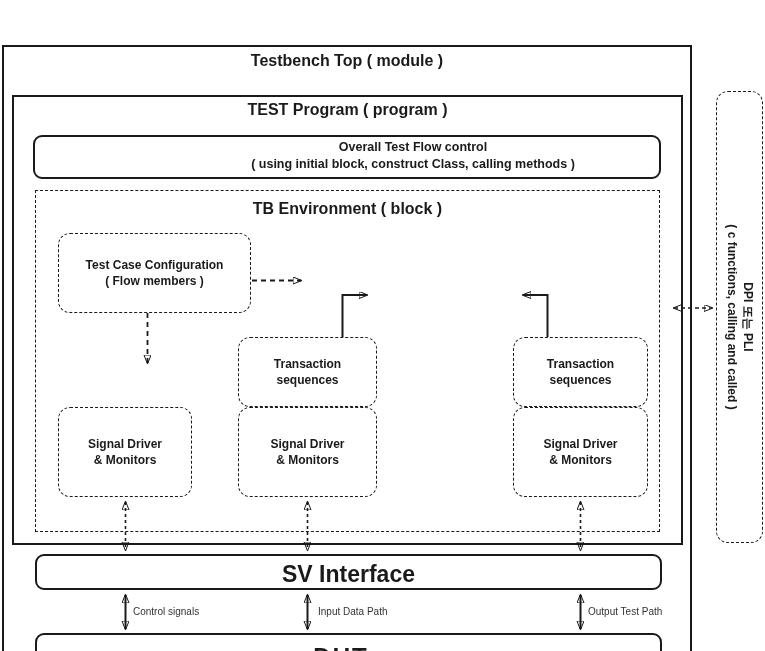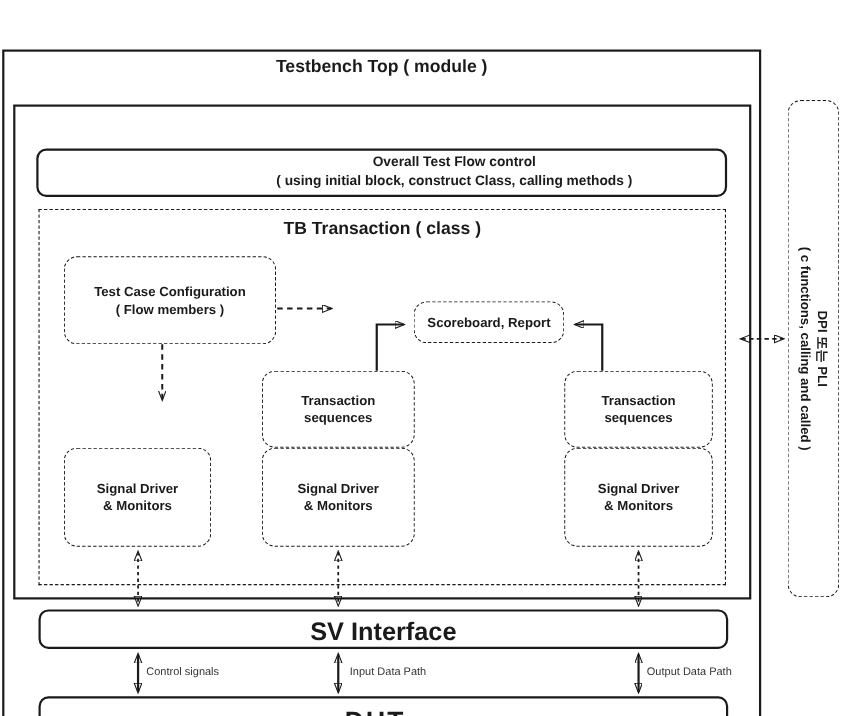--- a/index.html
+++ b/index.html
@@ -64,37 +64,35 @@
 </head>
 <body>
 
 <div class="canvas">
 
   <div class="abs outer-box"></div>
   <div class="abs program-box"></div>
   <div class="abs env-box"></div>
 
   <div class="abs big-title outer-title">Testbench Top ( module )</div>
-  <div class="abs big-title env-title">TB Transaction ( class )</div>
+  <div class="abs big-title program-title">TEST Program ( program )</div>
+  <div class="abs big-title env-title">TB Environment ( block )</div>
 
   <div class="abs flow-box"></div>
   <div class="abs flow-text">
     <div>Overall Test Flow control</div>
     <div>( using initial block, construct Class, calling methods )</div>
   </div>
 
   <div class="abs node test-case">
     <div>Test Case Configuration</div>
     <div>( Flow members )</div>
   </div>
 
 
-  <div class="abs node scoreboard">
-    <div>Scoreboard, Report</div>
-  </div>
 
   <div class="abs node trans-mid">
     <div>Transaction</div>
     <div>sequences</div>
   </div>
 
   <div class="abs node trans-right">
     <div>Transaction</div>
     <div>sequences</div>
   </div>
@@ -122,21 +120,21 @@
 
   <div class="abs dpi-box">
     <div class="dpi-text">
       <div>DPI 또는 PLI</div>
       <div>( c functions, calling and called )</div>
     </div>
   </div>
 
   <div class="abs path-label lbl-control">Control signals</div>
   <div class="abs path-label lbl-input">Input Data Path</div>
-  <div class="abs path-label lbl-output">Output Data Path</div>
+  <div class="abs path-label lbl-output">Output Test Path</div>
 
   <svg class="overlay" width="765" height="651" viewBox="0 0 765 651">
     <defs>
       <marker id="ah" markerUnits="userSpaceOnUse" markerWidth="10" markerHeight="8" refX="8" refY="3.5" orient="auto-start-reverse">
         <path d="M0,0 L9,3.5 L0,7 Z" fill="#1a1a1a" stroke="none"></path>
       </marker>
     </defs>
 
     <line x1="252" y1="237.5" x2="301" y2="237.5" stroke-width="1.8" stroke-dasharray="5 4" marker-end="url(#ah)"></line>
 

